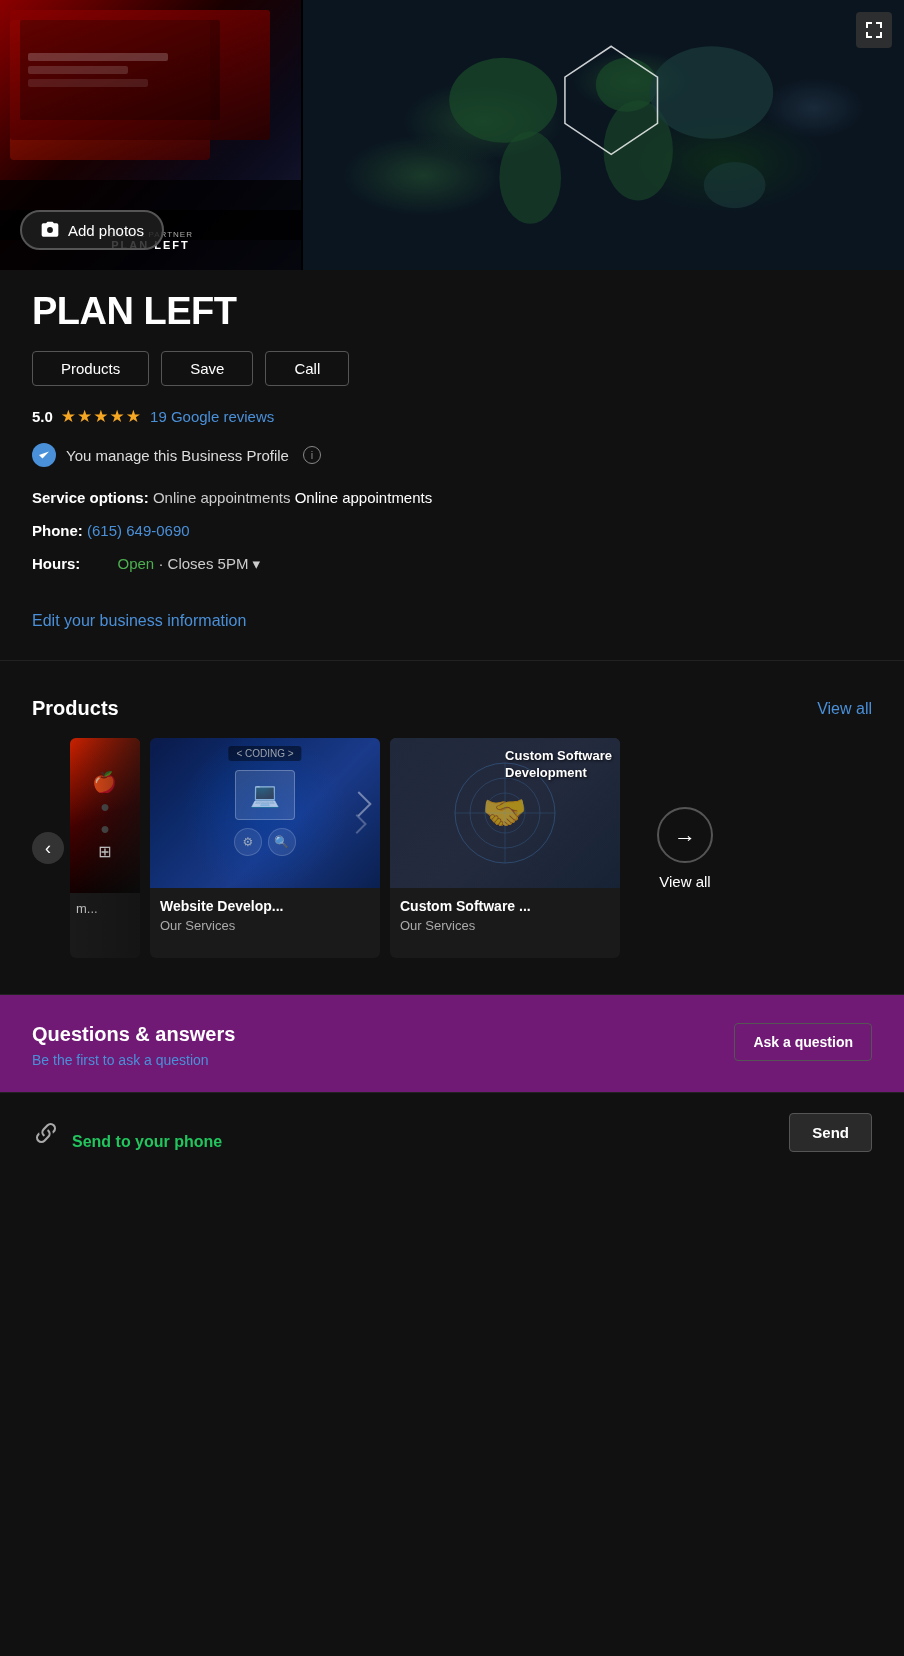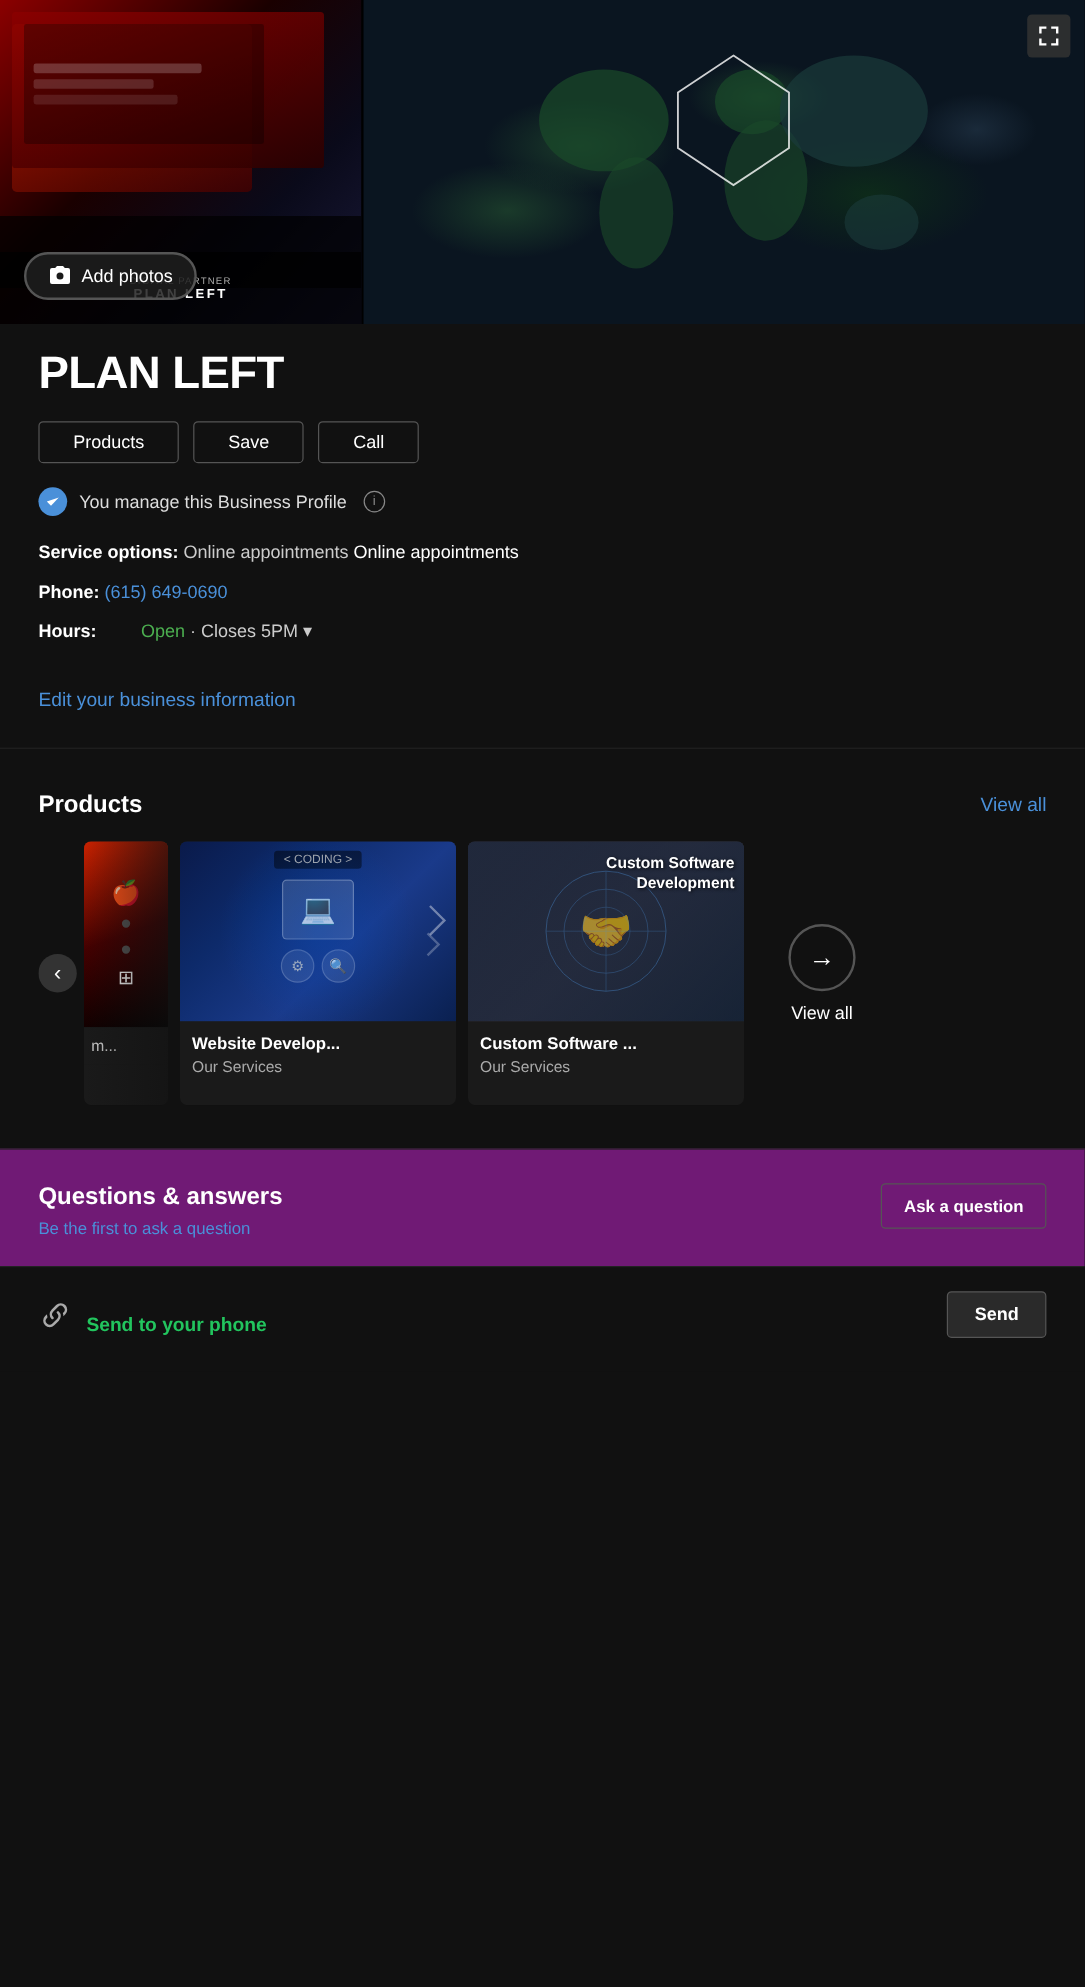--- a/index.html
+++ b/index.html
@@ -430,21 +430,21 @@
       color: #aaa;
       white-space: nowrap;
     }
     .software-text {
       position: absolute;
       top: 10px;
       right: 8px;
       font-size: 13px;
       font-weight: 700;
       color: #fff;
-      text-align: right;
+      text-align: left;
       line-height: 1.3;
       text-shadow: 1px 1px 3px rgba(0,0,0,0.8);
       margin-left: 28px;
     }
 
     
     .img-first-partial {
       background: linear-gradient(160deg, #cc2200 0%, #440000 50%, #000 100%);
       width: 100%;
       height: 100%;
@@ -515,20 +515,25 @@
 
 <div class="business-section">
   <h1 class="business-name">PLAN LEFT</h1>
 
   <div class="action-buttons">
     <button class="action-btn">Products</button>
     <button class="action-btn">Save</button>
     <button class="action-btn">Call</button>
   </div>
 
+  <div class="rating-row">
+    <span class="rating-num">5.0</span>
+    <span class="stars">★★★★★</span>
+    <a href="#" class="reviews-link">19 Google reviews</a>
+  </div>
 
   <div class="managed-row">
     <div class="verified-badge">
       <svg width="14" height="14" viewBox="0 0 14 14" fill="white">
         <path d="M2 7l3.5 3.5L12 3.5"></path>
       </svg>
     </div>
     <span>You manage this Business Profile</span>
     <span class="info-circle">i</span>
   </div>

